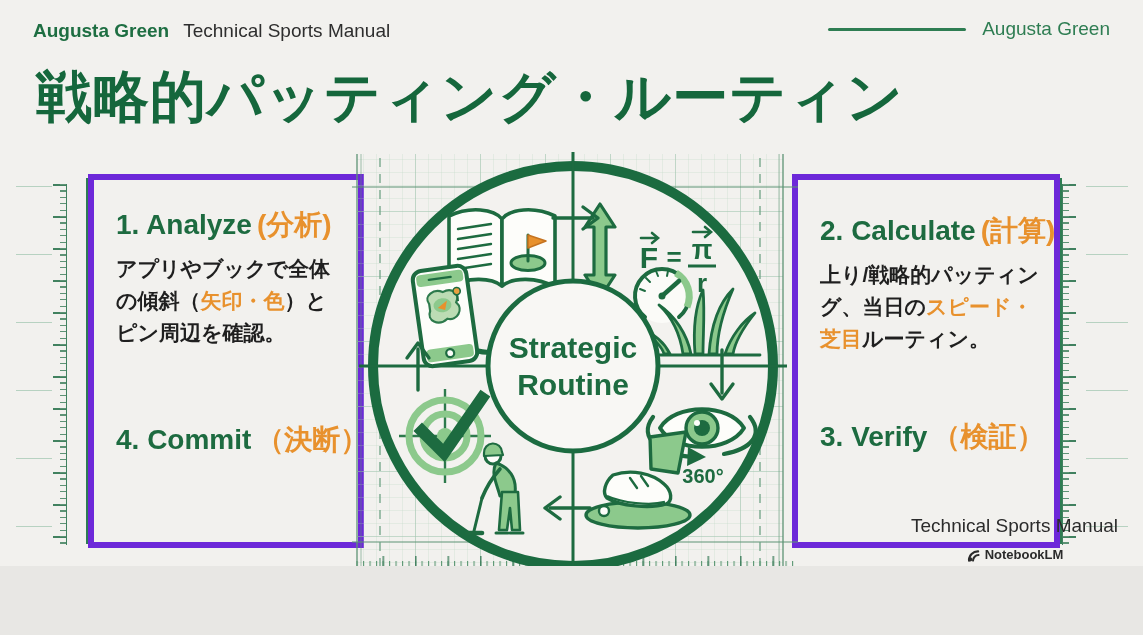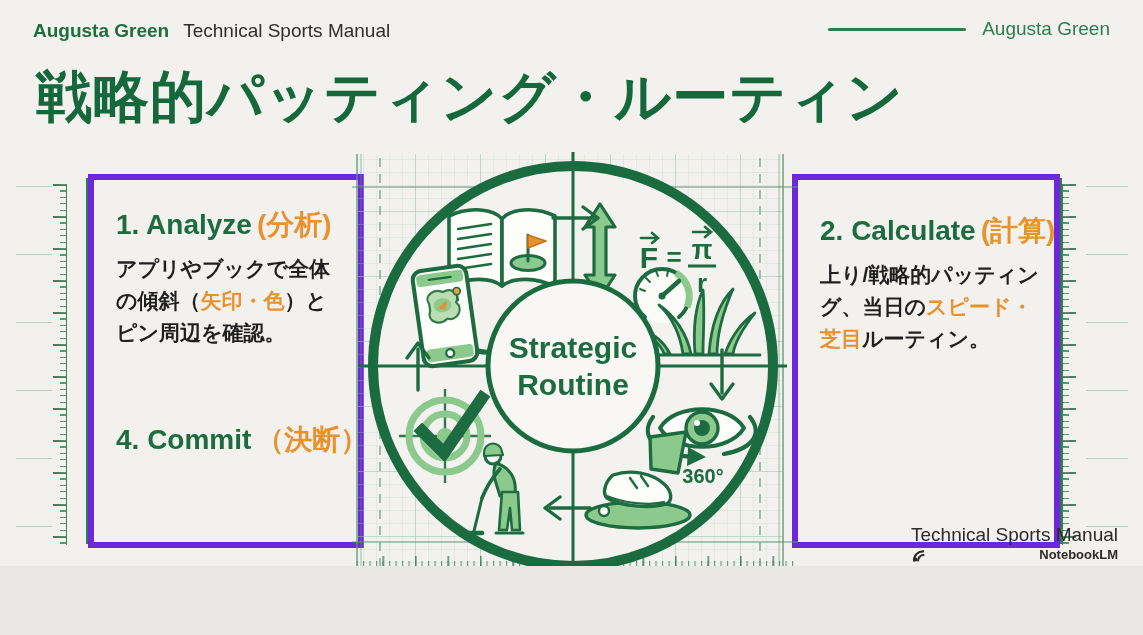--- a/index.html
+++ b/index.html
@@ -53,21 +53,21 @@
   .step{position:absolute;left:22px;width:226px;}
   .step-head{font-size:28px;font-weight:800;color:#1d6b40;white-space:nowrap;}
   .step-head .jp{color:#e8912d;margin-left:5px;}
   .step-body{margin:9px 0 0 0;font-size:21px;font-weight:700;line-height:1.52;color:#1f1f1f;}
   .hl{color:#e8912d;}
   .pos-s1{top:26px;} .pos-s4{top:234px;margin-top:7px;}
   .pos-s2{top:32px;} .pos-s3{top:238px;}
   
   .footer{position:absolute;right:25px;bottom:4px;text-align:right;}
   .footer-manual{font-size:19px;font-weight:500;color:#2b2b2b;}
-  .footer-logo{display:flex;justify-content:space-between;align-items:center;gap:4px;margin-top:1px;}
+  .footer-logo{display:flex;justify-content:center;align-items:center;gap:4px;margin-top:10px;}
   .footer-logo span{font-size:13px;font-weight:700;color:#2b2b2b;}
   
   .stage{position:absolute;left:350px;top:146px;width:450px;height:440px;}
   svg text{font-family:"Liberation Sans","DejaVu Sans",sans-serif;}
 </style>
 </head>
 <body>
 
 <div class="page">
 
@@ -103,20 +103,23 @@
   </div>
 
   <div class="panelbox right">
     <div class="step pos-s2">
       <div class="step-head">
         <span class="en">2. Calculate</span><span class="jp">(計算)</span>
       </div>
       <p class="step-body"><span>上り/戦略的パッティング、当日の</span><span class="hl">スピード・芝目</span><span>ルーティン。</span></p>
     </div>
     <div class="step pos-s3">
+      <div class="step-head">
+        <span class="en">3. Verify</span><span class="jp">（検証）</span>
+      </div>
     </div>
   </div>
 
   <div class="stage">
   <svg width="450" height="440" viewBox="0 0 450 440">
     <defs>
       <pattern id="gFine" width="13" height="13" patternUnits="userSpaceOnUse">
         <path d="M13 0H0V13" fill="none" stroke="#b7d3bf" stroke-width="0.8" opacity="0.65"></path>
       </pattern>
       <pattern id="gMajor" width="65" height="65" patternUnits="userSpaceOnUse">

